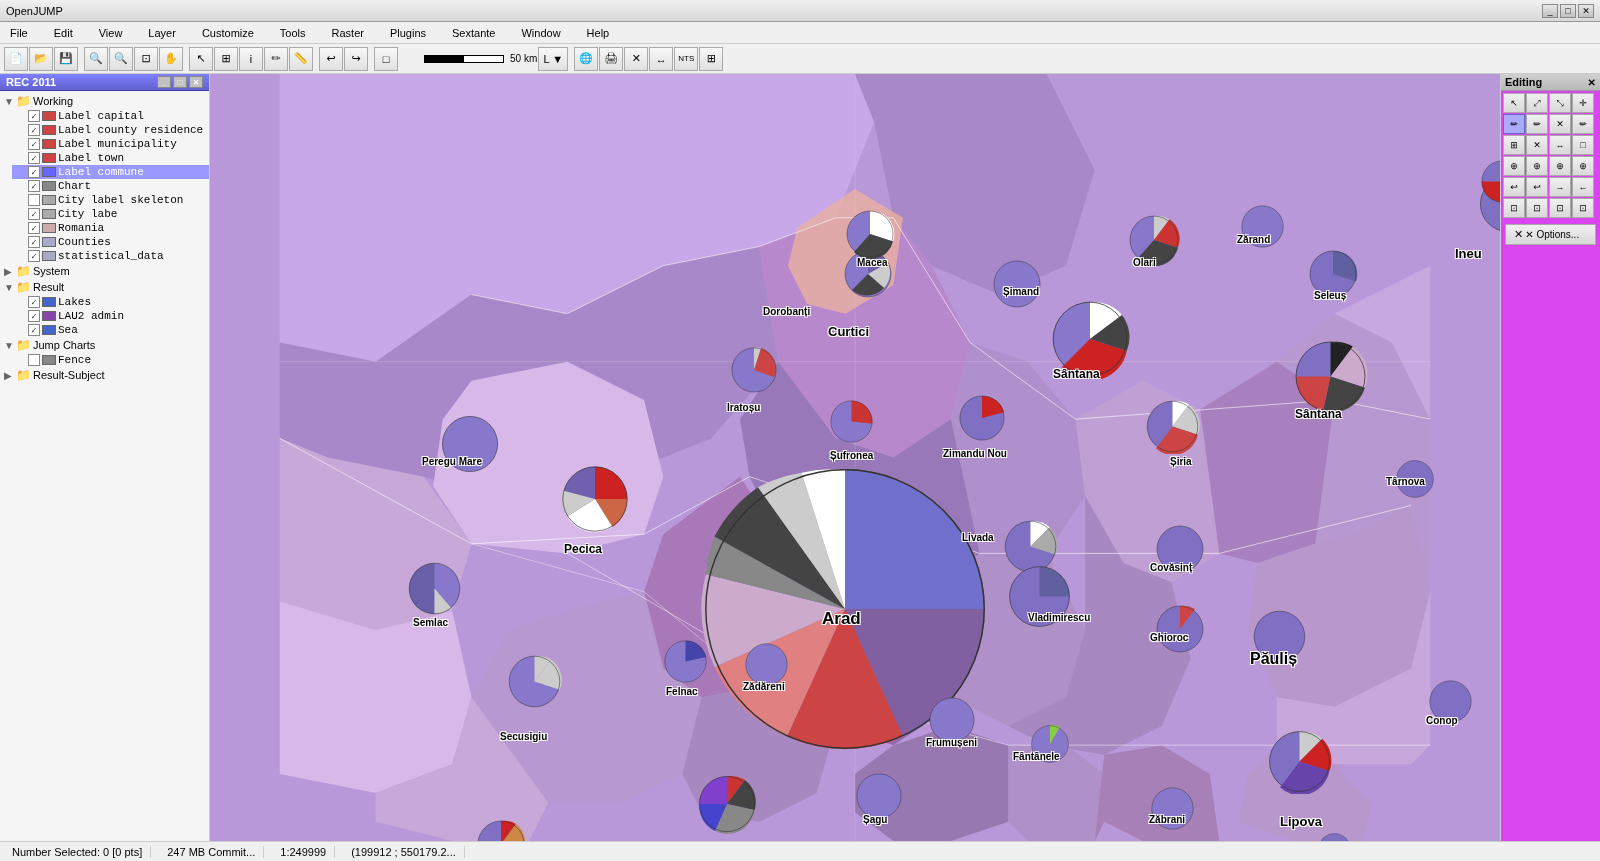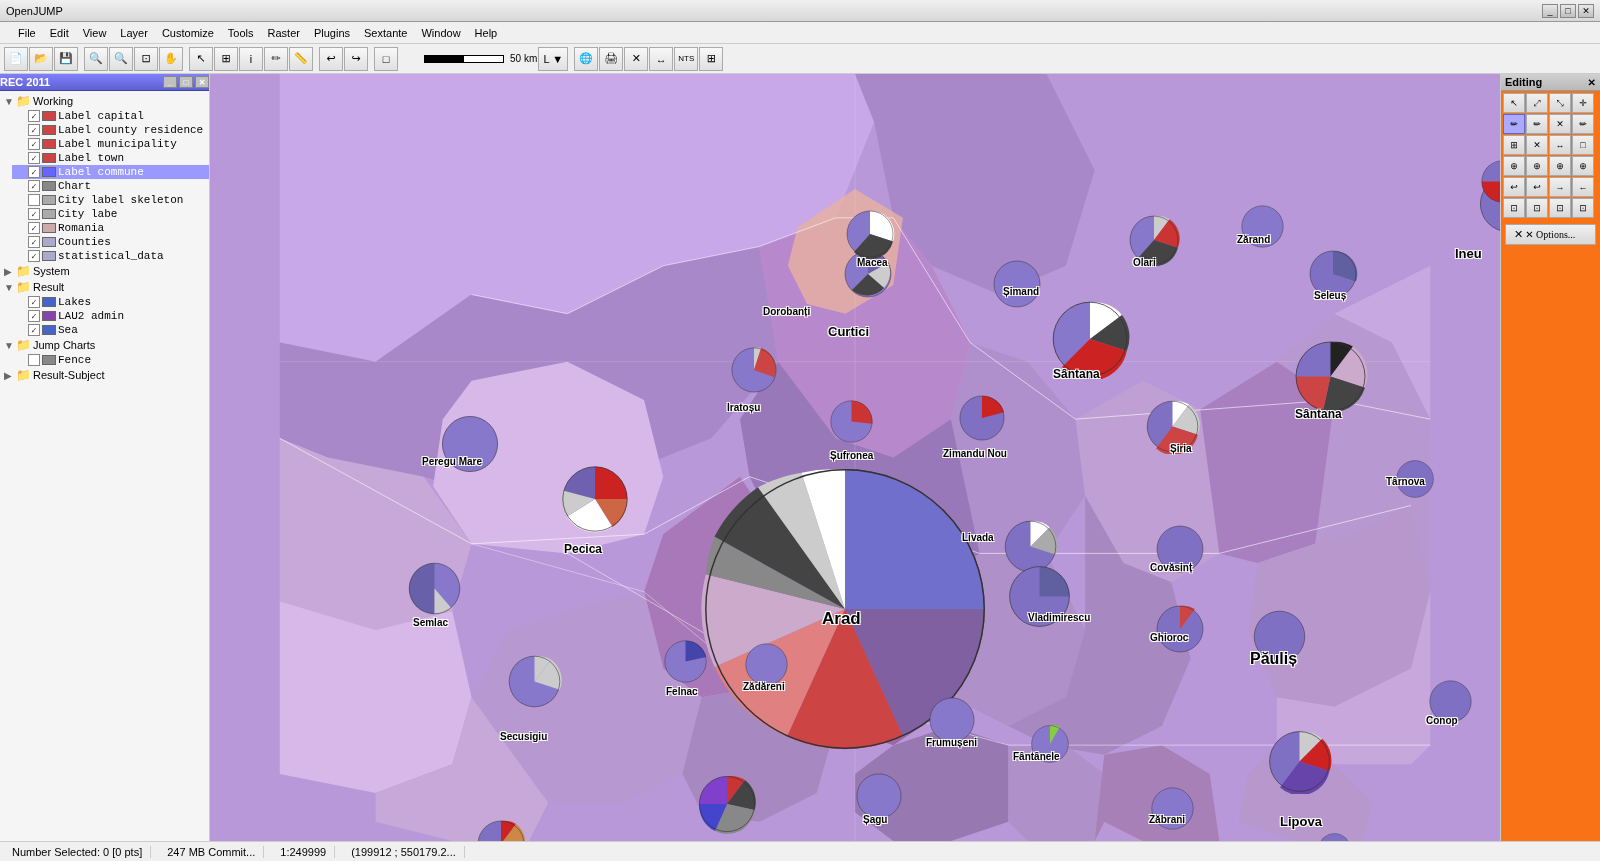--- a/index.html
+++ b/index.html
@@ -24,23 +24,23 @@
       display: flex; align-items: center; justify-content: center;
       cursor: pointer;
     }
 
     
     #menubar {
       background: #f0f0f0;
       height: 22px;
       display: flex;
       align-items: center;
-      padding: 0 12px;
+      padding: 0 4px;
       border-bottom: 1px solid #ccc;
-      gap: 2px;
+      gap: 14px;
     }
     .menu-item {
       padding: 2px 6px;
       font-size: 11px;
       cursor: pointer;
     }
 
     
     #toolbar {
       background: #f0f0f0;
@@ -76,21 +76,21 @@
       background: #f5f5f5;
       border-right: 1px solid #ccc;
       overflow-y: auto;
       font-size: 11px;
     }
 
     
     #rec-header {
       background: linear-gradient(to bottom, #8080ff, #6060d0);
       color: white;
-      padding: 2px 0;
+      padding: 2px 6px;
       font-size: 11px;
       font-weight: bold;
       display: flex;
       align-items: center;
       justify-content: space-between;
       border-bottom: 1px solid #4040a0;
     }
     .rec-controls { display: flex; gap: 2px; }
     .rec-btn { width: 14px; height: 12px; background: #c0c0c0; border: 1px solid #888; font-size: 8px; display: flex; align-items: center; justify-content: center; cursor: pointer; }
 
@@ -131,21 +131,21 @@
       font-weight: bold;
       color: #000;
       text-shadow: 1px 1px 0 white, -1px -1px 0 white, 1px -1px 0 white, -1px 1px 0 white;
       pointer-events: none;
       white-space: nowrap;
     }
 
     
     #editing-panel {
       width: 100px;
-      background: #f97316;
+      background: #d946ef;
       border-left: 1px solid #ccc;
     }
     #editing-header {
       background: linear-gradient(to bottom, #d0d0d0, #b8b8b8);
       padding: 2px 4px;
       font-size: 11px;
       font-weight: bold;
       border-bottom: 1px solid #999;
       display: flex;
       align-items: center;
@@ -706,21 +706,21 @@
       <path d="M50,50 L30,95 A46,46 0 0,1 4,50 Z" fill="#44cc44"></path>
       <circle cx="50" cy="50" r="46" fill="none" stroke="#333" stroke-width="1"></circle>
     </svg>
 
     <div class="pie-label" style="left:618px;top:250px;font-size:13px;">Curtici</div>
     <div class="pie-label" style="left:612px;top:535px;font-size:17px;font-weight:bold;">Arad</div>
     <div class="pie-label" style="left:354px;top:468px;font-size:12px;">Pecica</div>
     <div class="pie-label" style="left:843px;top:293px;font-size:12px;">Sântana</div>
     <div class="pie-label" style="left:1085px;top:333px;font-size:12px;">Sântana</div>
     <div class="pie-label" style="left:1245px;top:172px;font-size:13px;">Ineu</div>
-    <div class="pie-label" style="left:960px;top:369px;font-size:10px;">Șiria</div>
+    <div class="pie-label" style="left:960px;top:382px;font-size:10px;">Șiria</div>
     <div class="pie-label" style="left:733px;top:374px;font-size:10px;">Zimandu Nou</div>
     <div class="pie-label" style="left:752px;top:458px;font-size:10px;">Livada</div>
     <div class="pie-label" style="left:779px;top:538px;font-size:10px;padding-left:39px;">Vladimirescu</div>
     <div class="pie-label" style="left:647px;top:183px;font-size:10px;">Macea</div>
     <div class="pie-label" style="left:923px;top:183px;font-size:10px;">Olari</div>
     <div class="pie-label" style="left:793px;top:212px;font-size:10px;">Șimand</div>
     <div class="pie-label" style="left:1104px;top:216px;font-size:10px;">Seleuș</div>
     <div class="pie-label" style="left:1027px;top:160px;font-size:10px;">Zărand</div>
     <div class="pie-label" style="left:517px;top:328px;font-size:10px;">Iratoșu</div>
     <div class="pie-label" style="left:620px;top:376px;font-size:10px;">Șufronea</div>
@@ -776,21 +776,21 @@
       <div class="edit-btn">→</div>
       <div class="edit-btn">←</div>
 
       <div class="edit-btn">⊡</div>
       <div class="edit-btn">⊡</div>
       <div class="edit-btn">⊡</div>
       <div class="edit-btn">⊡</div>
     </div>
     <div id="options-btn">
       <span>✕</span>
-      <span style="font-size:10px;font-family:Liberation Serif, serif;">✕ Options...</span>
+      <span style="font-size:10px;">✕ Options...</span>
     </div>
   </div>
 </div>
 
 <div id="statusbar">
   <span class="status-section">Number Selected: 0 [0 pts]</span>
   <span class="status-section">247 MB Commit...</span>
   <span class="status-section">1:249999</span>
   <span class="status-section">(199912 ; 550179.2...</span>
 </div>

